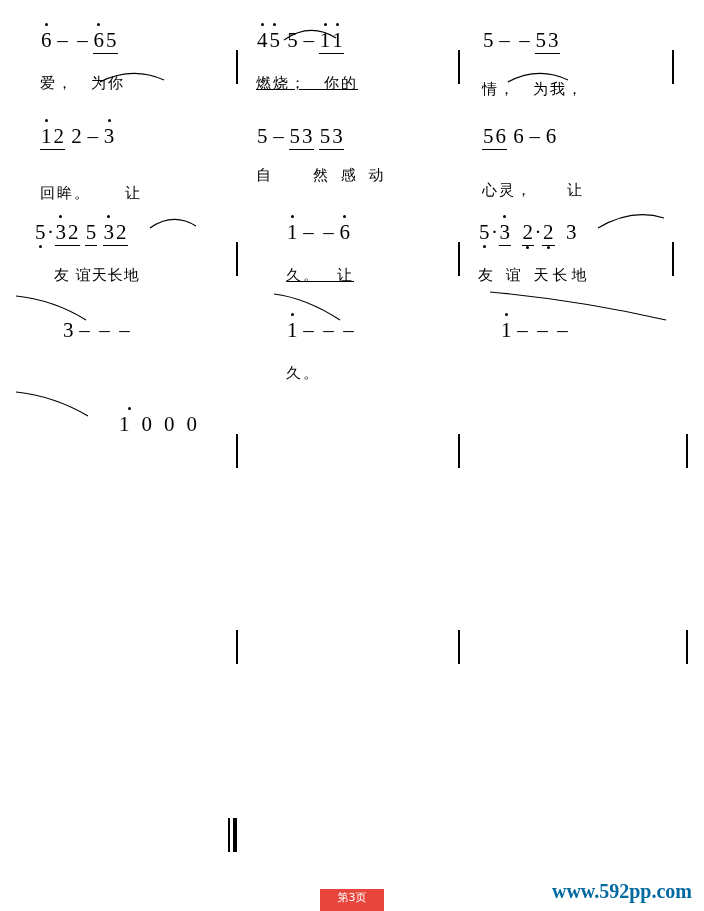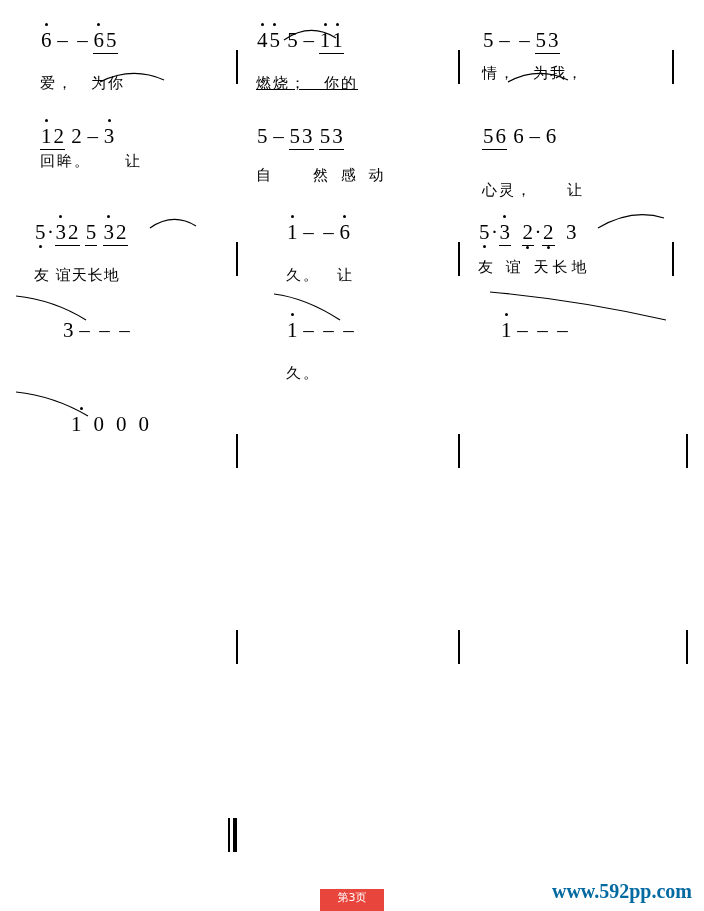--- a/index.html
+++ b/index.html
@@ -172,32 +172,32 @@
     </div>
     <div class="barline" style="left:458px; top:22px; height:34px;"></div>
 
     <div class="measure" style="left:482px;">
       <div class="notes">
         <span class="note">5</span><span class="dash">–</span><span class="dash">–</span><span class="note beam1">5</span><span class="note beam1">3</span>
       </div>
       <svg class="slur" style="left:24px; top:38px; width:64px; height:18px;" viewBox="0 0 64 18">
           <path d="M2,16 Q32,0 62,14" stroke="#000" stroke-width="1.2" fill="none"></path>
         </svg>
-      <div class="lyrics" style="top:36px; letter-spacing:2px;">情，　为我，</div>
+      <div class="lyrics" style="top:52px; letter-spacing:2px;">情，　为我，</div>
     </div>
     <div class="barline" style="left:672px; top:22px; height:34px;"></div>
   </div>
 
   <div class="system" style="top:124px;">
 
     <div class="measure" style="left:40px;">
       <div class="notes">
         <span class="note hi beam1">1</span><span class="note beam1">2</span>&nbsp;<span class="note">2</span><span class="dash">–</span><span class="note hi">3</span>
       </div>
-      <div class="lyrics" style="top:28px; letter-spacing:2px;">回眸。　　让</div>
+      <div class="lyrics" style="top:60px; letter-spacing:2px;">回眸。　　让</div>
     </div>
     <div class="barline" style="left:236px; top:118px; height:34px;"></div>
 
     <div class="measure" style="left:256px;">
       <div class="notes">
         <span class="note">5</span><span class="dash">–</span><span class="note beam1">5</span><span class="note beam1">3</span>&nbsp;<span class="note beam1">5</span><span class="note beam1">3</span>
       </div>
       <div class="lyrics" style="top:42px; letter-spacing:4px;">自　　然 感 动</div>
     </div>
     <div class="barline" style="left:458px; top:118px; height:34px;"></div>
@@ -213,40 +213,40 @@
 
   <div class="system" style="top:220px;">
 
     <div class="measure" style="left:34px;">
       <div class="notes">
         <span class="note lo">5</span><span class="dot-aug">·</span><span class="note hi beam1">3</span><span class="note beam1">2</span>&nbsp;<span class="note beam1">5</span>&nbsp;<span class="note hi beam1">3</span><span class="note beam1">2</span>
       </div>
       <svg class="slur" style="left:114px; top:-8px; width:50px; height:18px;" viewBox="0 0 50 18">
           <path d="M2,16 Q25,0 48,14" stroke="#000" stroke-width="1.2" fill="none"></path>
         </svg>
-      <div class="lyrics" style="top:46px; letter-spacing:1px;">友 谊天长地</div>
+      <div class="lyrics" style="top:46px; letter-spacing:1px;margin-left:20px;">友 谊天长地</div>
     </div>
     <div class="barline" style="left:236px; top:214px; height:34px;"></div>
 
     <div class="measure" style="left:286px;">
       <div class="notes">
         <span class="note hi">1</span><span class="dash">–</span><span class="dash">–</span><span class="note hi">6</span>
       </div>
-      <div class="lyrics" style="top:46px; letter-spacing:2px;">久。　让</div>
+      <div class="lyrics" style="top:46px; letter-spacing:2px;text-decoration:underline;">久。　让</div>
     </div>
     <div class="barline" style="left:458px; top:214px; height:34px;"></div>
 
     <div class="measure" style="left:478px;">
       <div class="notes">
         <span class="note lo">5</span><span class="dot-aug">·</span><span class="note hi beam1">3</span>&nbsp;&nbsp;<span class="note lo beam1">2</span><span class="dot-aug">·</span><span class="note lo beam1">2</span>&nbsp;&nbsp;<span class="note">3</span>
       </div>
       <svg class="slur" style="left:118px; top:-12px; width:70px; height:22px;" viewBox="0 0 70 22">
           <path d="M2,20 Q36,0 68,10" stroke="#000" stroke-width="1.2" fill="none"></path>
         </svg>
-      <div class="lyrics" style="top:38px; letter-spacing:4px;">友 谊 天长地</div>
+      <div class="lyrics" style="top:46px; letter-spacing:4px;">友 谊 天长地</div>
     </div>
     <div class="barline" style="left:686px; top:214px; height:34px;"></div>
   </div>
 
   <div class="system" style="top:318px;">
 
     <div class="measure" style="left:62px;">
       <svg class="slur" style="left:-48px; top:-26px; width:74px; height:30px;" viewBox="0 0 74 30">
           <path d="M2,4 Q40,8 72,28" stroke="#000" stroke-width="1.2" fill="none"></path>
         </svg>
@@ -278,21 +278,21 @@
       <div class="lyrics" style="top:46px;"></div>
     </div>
     <div class="barline" style="left:686px; top:312px; height:34px;"></div>
   </div>
 
   <div class="system" style="top:412px;">
     <div class="measure" style="left:70px;">
       <svg class="slur" style="left:-56px; top:-24px; width:76px; height:30px;" viewBox="0 0 76 30">
           <path d="M2,4 Q40,8 74,28" stroke="#000" stroke-width="1.2" fill="none"></path>
         </svg>
-      <div class="notes" style="letter-spacing:10px;">
+      <div class="notes" style="letter-spacing:10px;margin-left:48px;">
         <span class="note hi">1</span><span class="note">0</span><span class="note">0</span><span class="note">0</span>
       </div>
       <div class="lyrics" style="top:46px;"></div>
     </div>
     <div class="barline" style="left:228px; top:406px; height:34px;"></div>
     <div class="barline thick" style="left:233px; top:406px; height:34px;"></div>
   </div>
 
   <div class="footer-page">第3页</div>
   <div class="footer-url">www.592pp.com</div>

